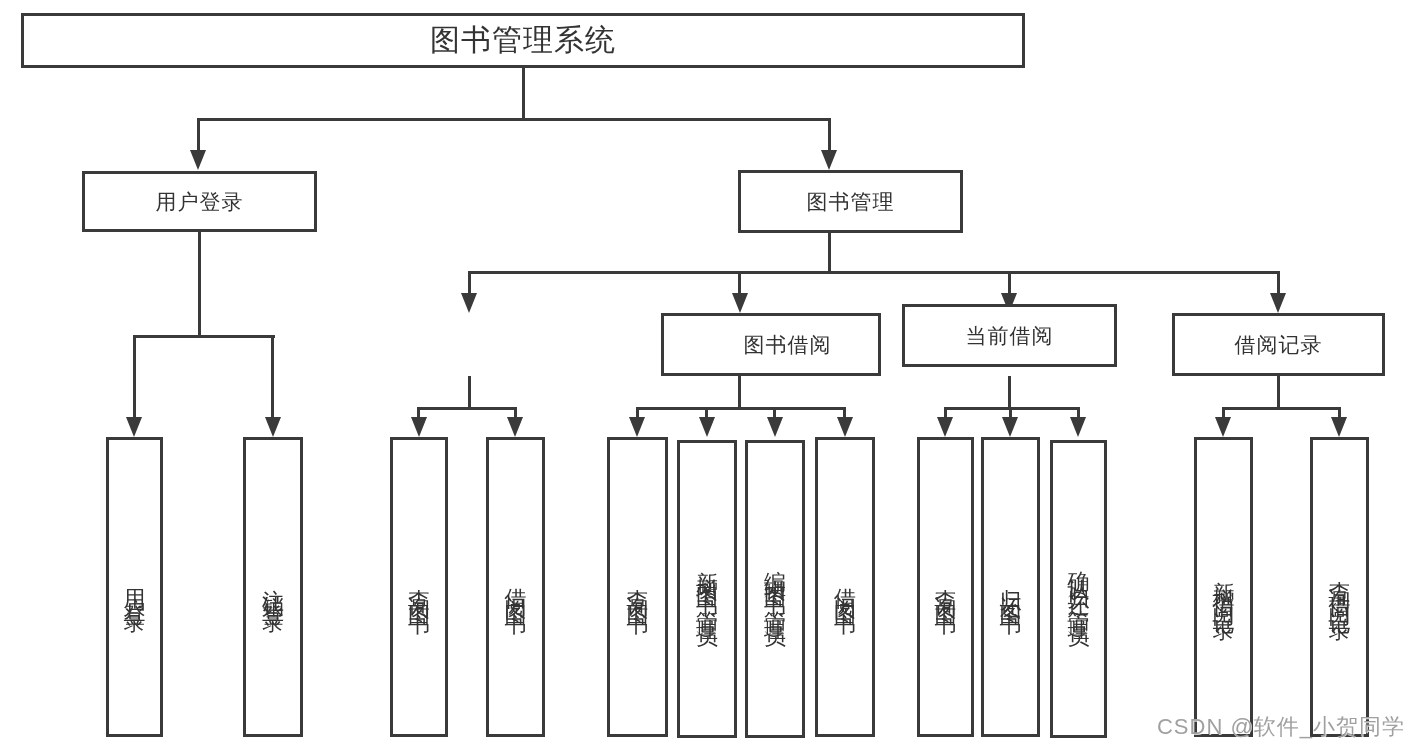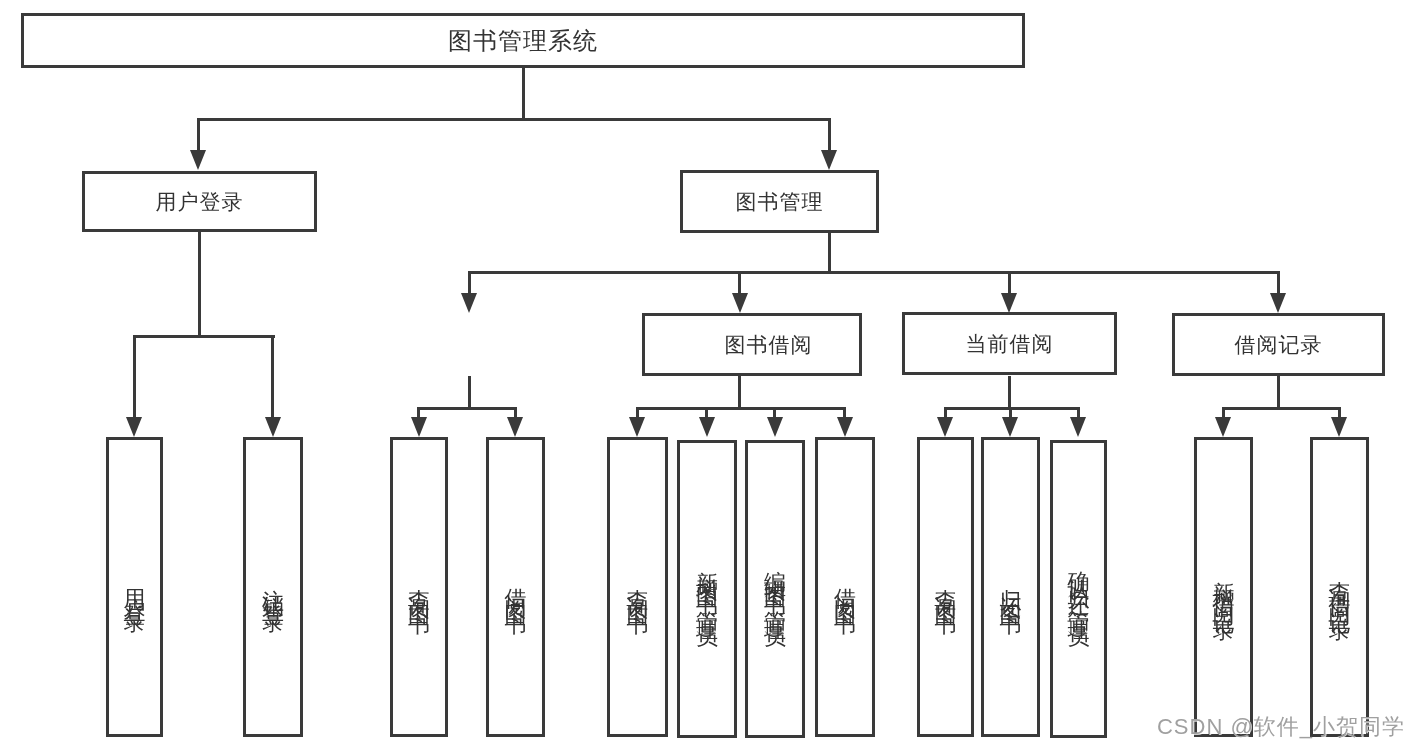--- a/index.html
+++ b/index.html
@@ -18,21 +18,21 @@
   }
   
   .b{
     position:absolute;
     box-sizing:border-box;
     border:3px solid var(--line);
     background:var(--bg);
     display:flex;align-items:center;justify-content:center;
     color:var(--text);
   }
-  .b.title span{font-size:24px;letter-spacing:1px;font-family:Liberation Mono, monospace;}
+  .b.title span{font-size:30px;letter-spacing:1px;font-family:Liberation Mono, monospace;}
   .b.l2 span,.b.l3 span{font-size:21px;letter-spacing:1px;}
   .b.v span{
     writing-mode:vertical-rl;
     text-orientation:mixed;
     font-size:22px;
     line-height:1;
     letter-spacing:8px;
   }
   
   .vl,.hl{position:absolute;background:var(--line);}
@@ -67,21 +67,21 @@
   <div class="vl" style="left:522px;top:68px;height:50px;"></div>
   <div class="hl" style="left:197px;top:118px;width:634px;"></div>
   <div class="vl" style="left:197px;top:118px;height:34px;"></div>
   <div class="ar" style="left:190px;top:150px;"></div>
   <div class="vl" style="left:828px;top:118px;height:34px;"></div>
   <div class="ar" style="left:821px;top:150px;"></div>
 
   <div class="b l2" style="left:82px;top:171px;width:235px;height:61px;">
     <span>用户登录</span>
   </div>
-  <div class="b l2" style="left:680px;top:170px;width:199px;height:63px;">
+  <div class="b l2" style="left:738px;top:170px;width:225px;height:63px;">
     <span>图书管理</span>
   </div>
 
   <div class="vl" style="left:198px;top:232px;height:103px;"></div>
   <div class="hl" style="left:133px;top:335px;width:142px;"></div>
   <div class="vl" style="left:133px;top:335px;height:82px;"></div>
   <div class="ar" style="left:126px;top:417px;"></div>
   <div class="vl" style="left:271px;top:335px;height:82px;"></div>
   <div class="ar" style="left:265px;top:417px;"></div>
 
@@ -89,24 +89,24 @@
   <div class="hl" style="left:468px;top:271px;width:812px;"></div>
   <div class="vl" style="left:468px;top:271px;height:24px;"></div>
   <div class="ar" style="left:461px;top:293px;"></div>
   <div class="vl" style="left:738px;top:271px;height:24px;"></div>
   <div class="ar" style="left:732px;top:293px;"></div>
   <div class="vl" style="left:1008px;top:271px;height:24px;"></div>
   <div class="ar" style="left:1001px;top:293px;"></div>
   <div class="vl" style="left:1277px;top:271px;height:24px;"></div>
   <div class="ar" style="left:1270px;top:293px;"></div>
 
-  <div class="b l3" style="left:642px;top:313px;width:220px;height:63px;padding-left:33px;">
+  <div class="b l3" style="left:661px;top:313px;width:220px;height:63px;padding-left:33px;">
     <span>图书借阅</span>
   </div>
-  <div class="b l3" style="left:902px;top:312px;width:215px;height:63px;">
+  <div class="b l3" style="left:902px;top:304px;width:215px;height:63px;">
     <span>当前借阅</span>
   </div>
   <div class="b l3" style="left:1172px;top:313px;width:213px;height:63px;">
     <span>借阅记录</span>
   </div>
 
   <div class="vl" style="left:468px;top:376px;height:31px;"></div>
   <div class="hl" style="left:417px;top:407px;width:100px;"></div>
   <div class="vl" style="left:417px;top:407px;height:10px;"></div>
   <div class="ar" style="left:411px;top:417px;"></div>

